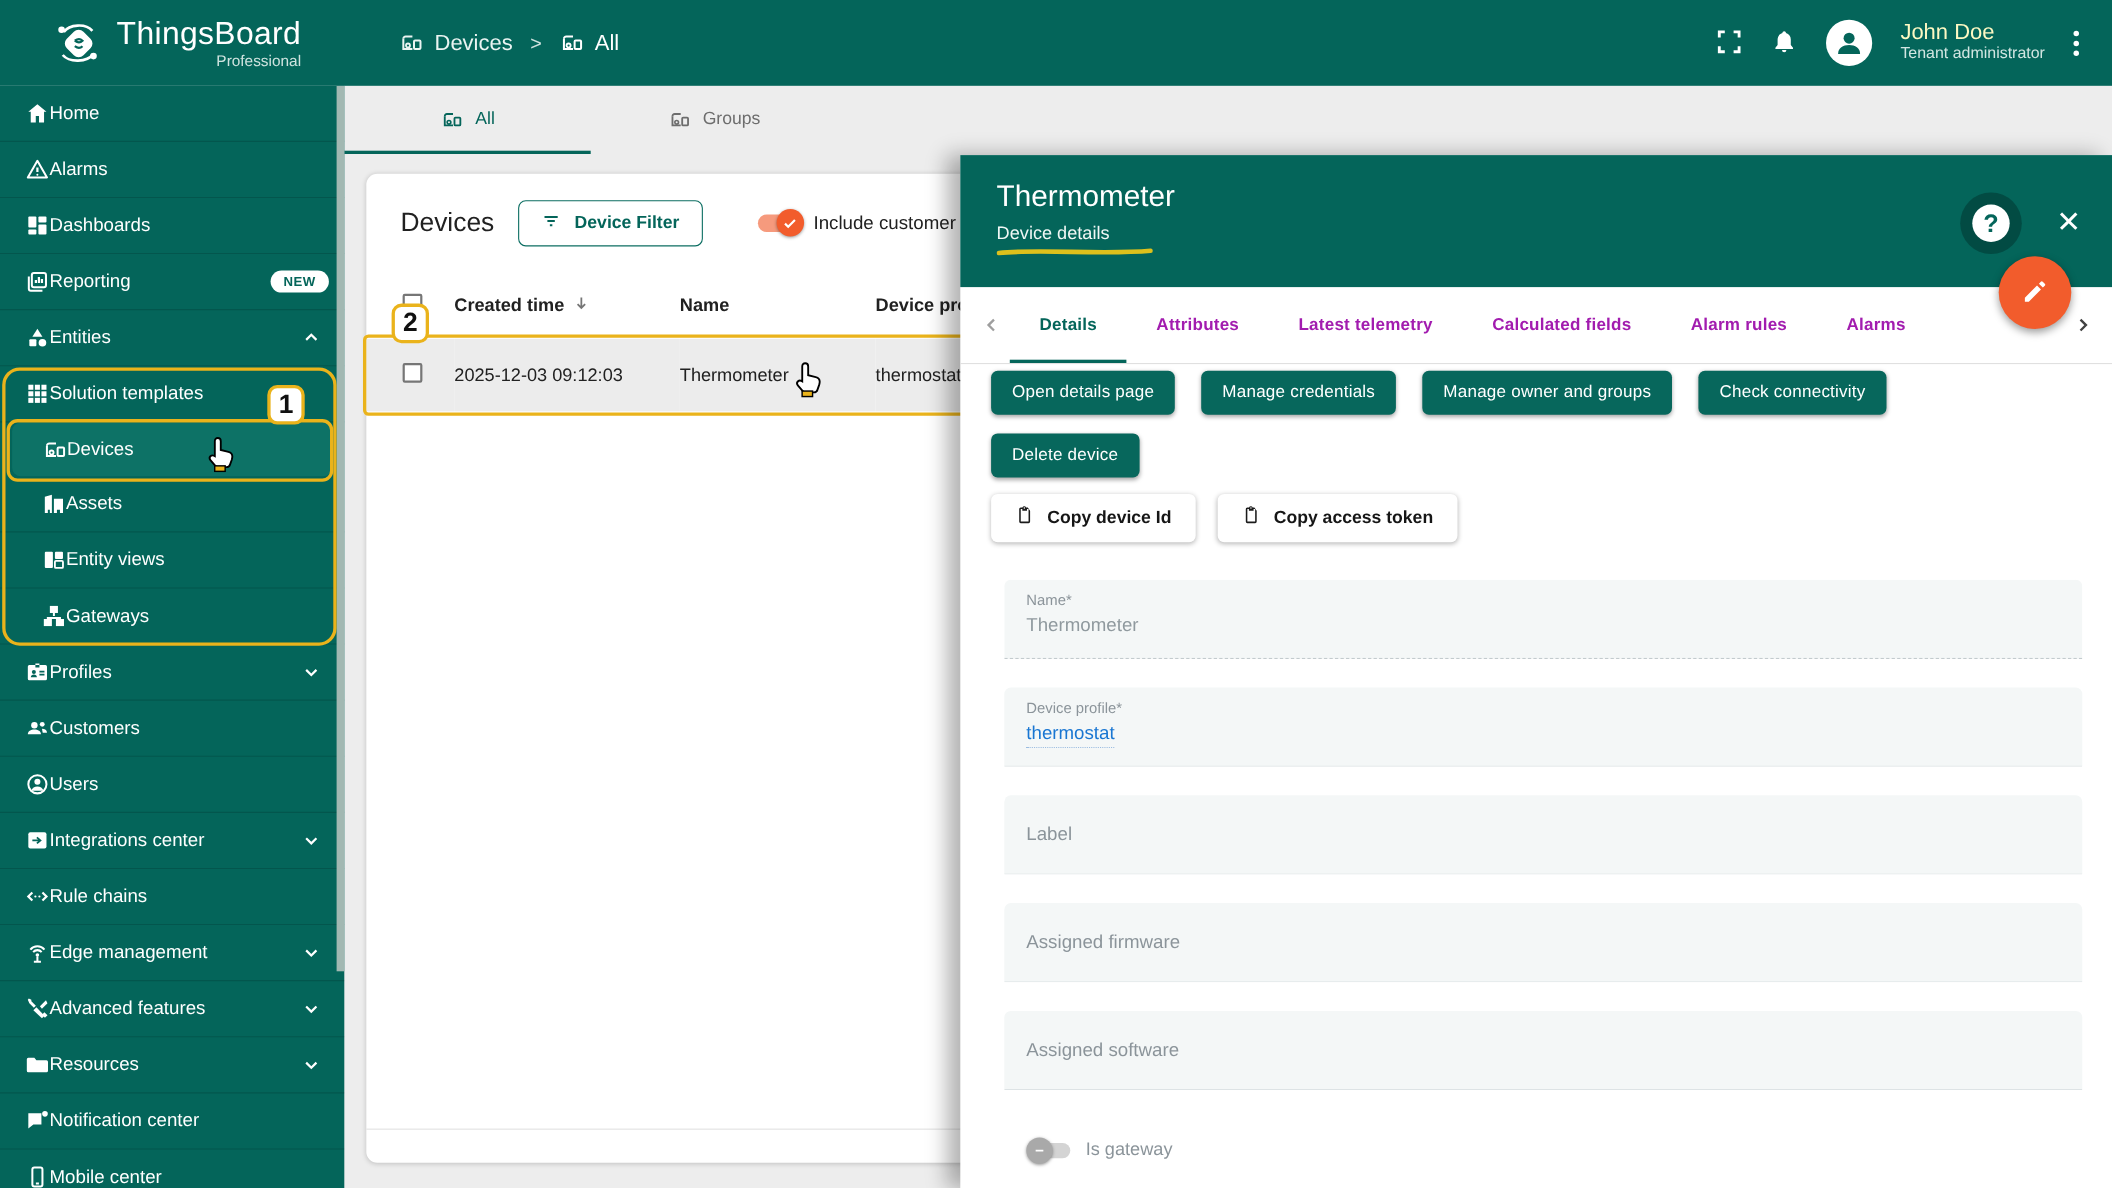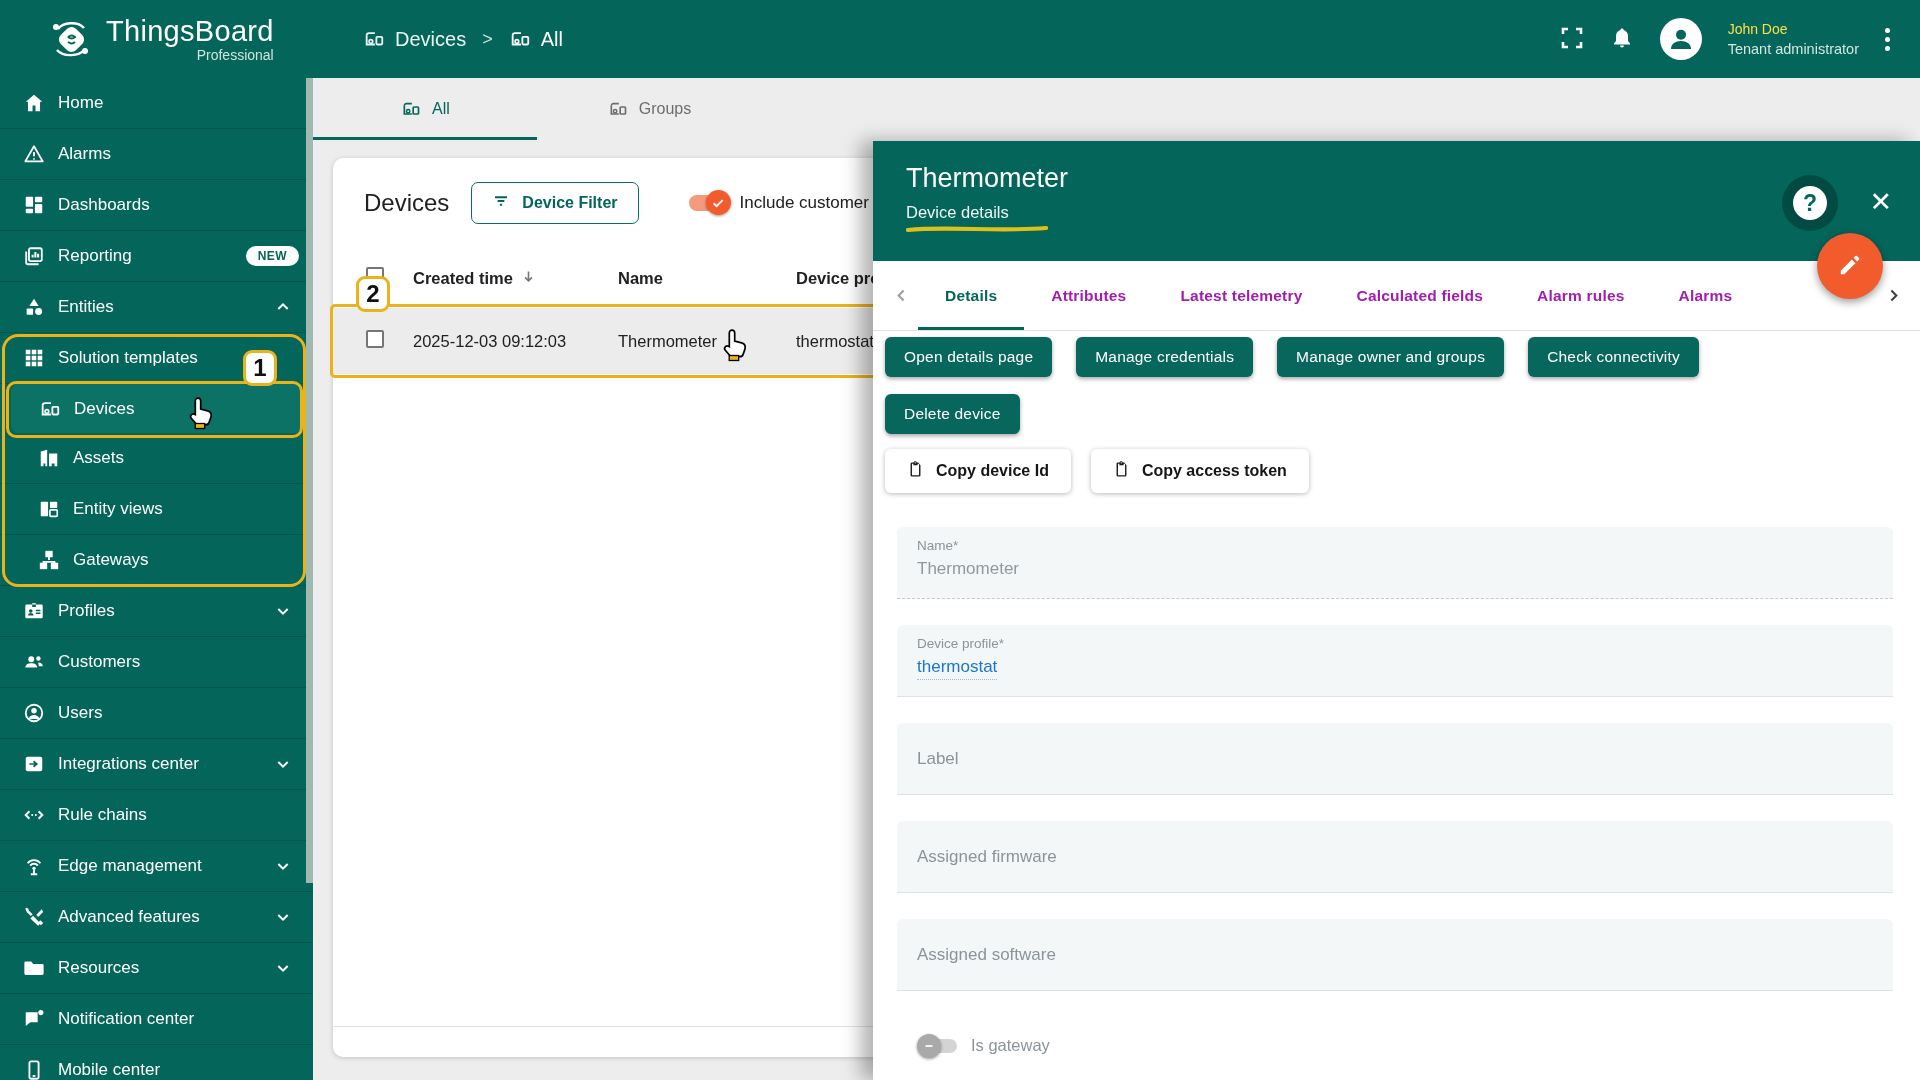--- a/index.html
+++ b/index.html
@@ -20,30 +20,30 @@
   .logo-sub{ font-size:14px; color:#cfe3df; margin-top:1px;}
   .breadcrumb{ display:flex; align-items:center; gap:16px; margin-left:50px; font-size:20px;}
   .crumb{ display:flex; align-items:center; gap:10px; color:#eaf4f2; cursor:pointer;}
   .crumb.current{ color:#fff; }
   .crumb-sep{ color:#cfe3df; font-size:18px; }
   .header-right{ margin-left:auto; display:flex; align-items:center; gap:26px; padding-right:30px;}
   .icon-btn{ background:none; border:none; color:#fff; cursor:pointer; display:flex; align-items:center;}
   .avatar{ width:42px; height:42px; border-radius:50%; background:#fff; display:flex;
     align-items:center; justify-content:center; color:var(--teal);}
   .user-block{ line-height:20px; }
-  .user-name{ font-size:14px; color:#fde047; }
+  .user-name{ font-size:20px; color:#fef9c3; }
   .user-role{ font-size:14.5px; color:#d2e6e2; }
   .dots{ display:flex; flex-direction:column; gap:4px; }
   .dots i{ width:5px; height:5px; border-radius:50%; background:#fff; }
 
   
   .sidebar{ position:absolute; left:0; top:78px; width:313px; bottom:0;
     background:var(--teal); color:#fff; z-index:10;}
   .scroll-thumb{ position:absolute; right:0; top:0; width:7px; height:805px; background:#a2b8b2;}
-  .side-item{ height:51px; display:flex; align-items:center; gap:13px; padding-left:23px;
+  .side-item{ height:51px; display:flex; align-items:center; padding-left:23px;
     border-bottom:1px solid rgba(0,0,0,.14); cursor:pointer; font-size:17px; font-weight:500;
     position:relative;}
   .side-item.sub{ padding-left:38px; }
   .side-item.active{ background:var(--teal-active); border-radius:8px; margin:0 11px;
     padding-left:28px; border-bottom:none; height:49px; }
   .sicon{ width:22px; height:22px; display:flex; align-items:center; justify-content:center; flex:none;}
   .side-spacer{ flex:1; }
   .new-badge{ background:#fff; color:var(--teal); font-size:12px; font-weight:700;
     border-radius:12px; padding:3px 12px; margin-right:14px; letter-spacing:.4px;}
   .chev{ margin-right:22px; display:flex; }
@@ -99,21 +99,21 @@
   .fab{ position:absolute; right:37px; top:92px; width:66px; height:66px; border-radius:50%;
     background:var(--accent); border:none; display:flex; align-items:center; justify-content:center;
     box-shadow:0 3px 8px rgba(0,0,0,.4); cursor:pointer; z-index:5;}
   .panel-tabs{ height:70px; display:flex; align-items:center; border-bottom:1px solid #e0e0e0;
     padding:0 10px 0 12px; position:relative;}
   .ptab{ padding:0 27px; height:100%; display:flex; align-items:center; font-size:15.5px;
     font-weight:600; color:#a21caf; cursor:pointer; position:relative; letter-spacing:.2px;}
   .ptab.active{ color:var(--teal);text-align:center; }
   .ptab.active::after{ content:""; position:absolute; left:0; bottom:0; width:100%; height:3px; background:var(--teal);}
   .tab-chev{ background:none; border:none; cursor:pointer; display:flex; padding:0 8px;}
-  .panel-body{ padding-top:6px; }
+  .panel-body{ padding-top:6px;padding-left:16px; }
   .actions{ padding:0 12px; }
   .act-row{ display:flex; gap:24px; margin-top:0; }
   .btn-teal{ height:40px; background:#07675c; color:#fff; border:none; border-radius:6px;
     font-size:15.5px; font-weight:500; padding:0 19px; cursor:pointer; font-family:inherit;
     box-shadow:0 2px 4px rgba(0,0,0,.35); letter-spacing:.2px;}
   .row-2{ margin-top:17px; }
   .copy-row{ display:flex; gap:20px; margin-top:15px; }
   .btn-copy{ height:44px; background:#fff; border:none; border-radius:6px; font-size:16px;
     font-weight:700; color:#161616; display:flex; align-items:center; gap:12px; padding:0 22px;
     cursor:pointer; font-family:inherit; box-shadow:0 1px 5px rgba(0,0,0,.28);}

